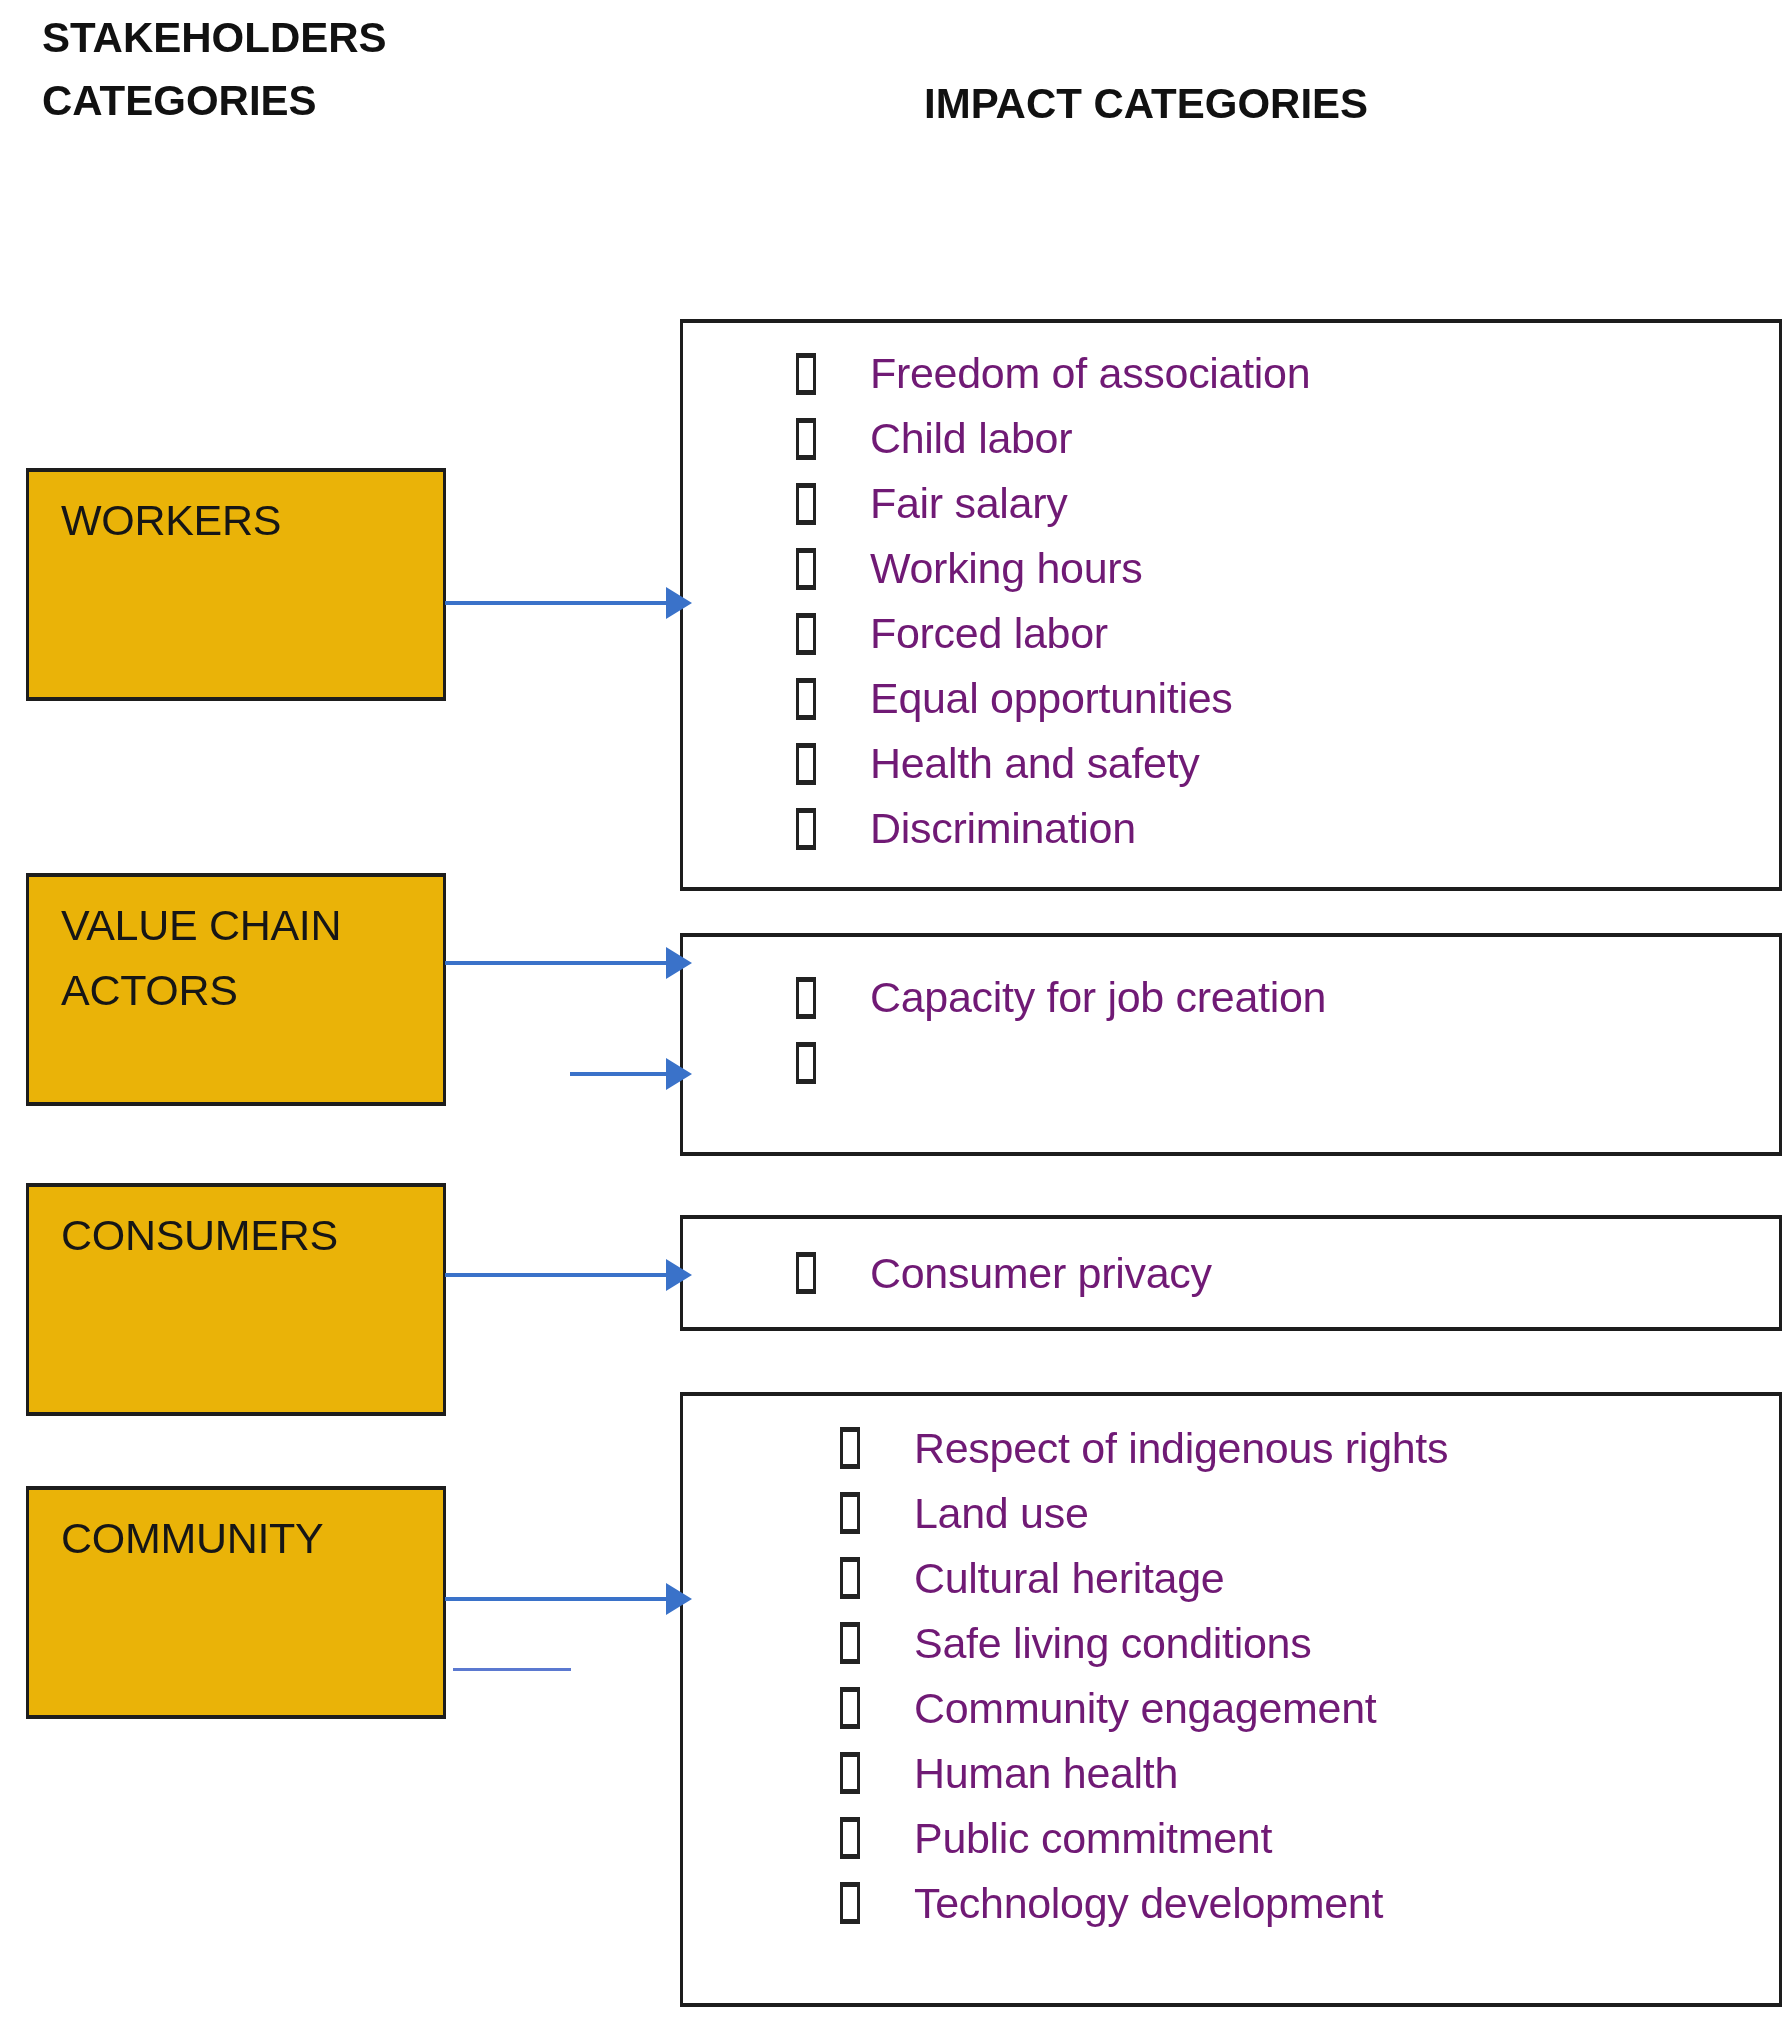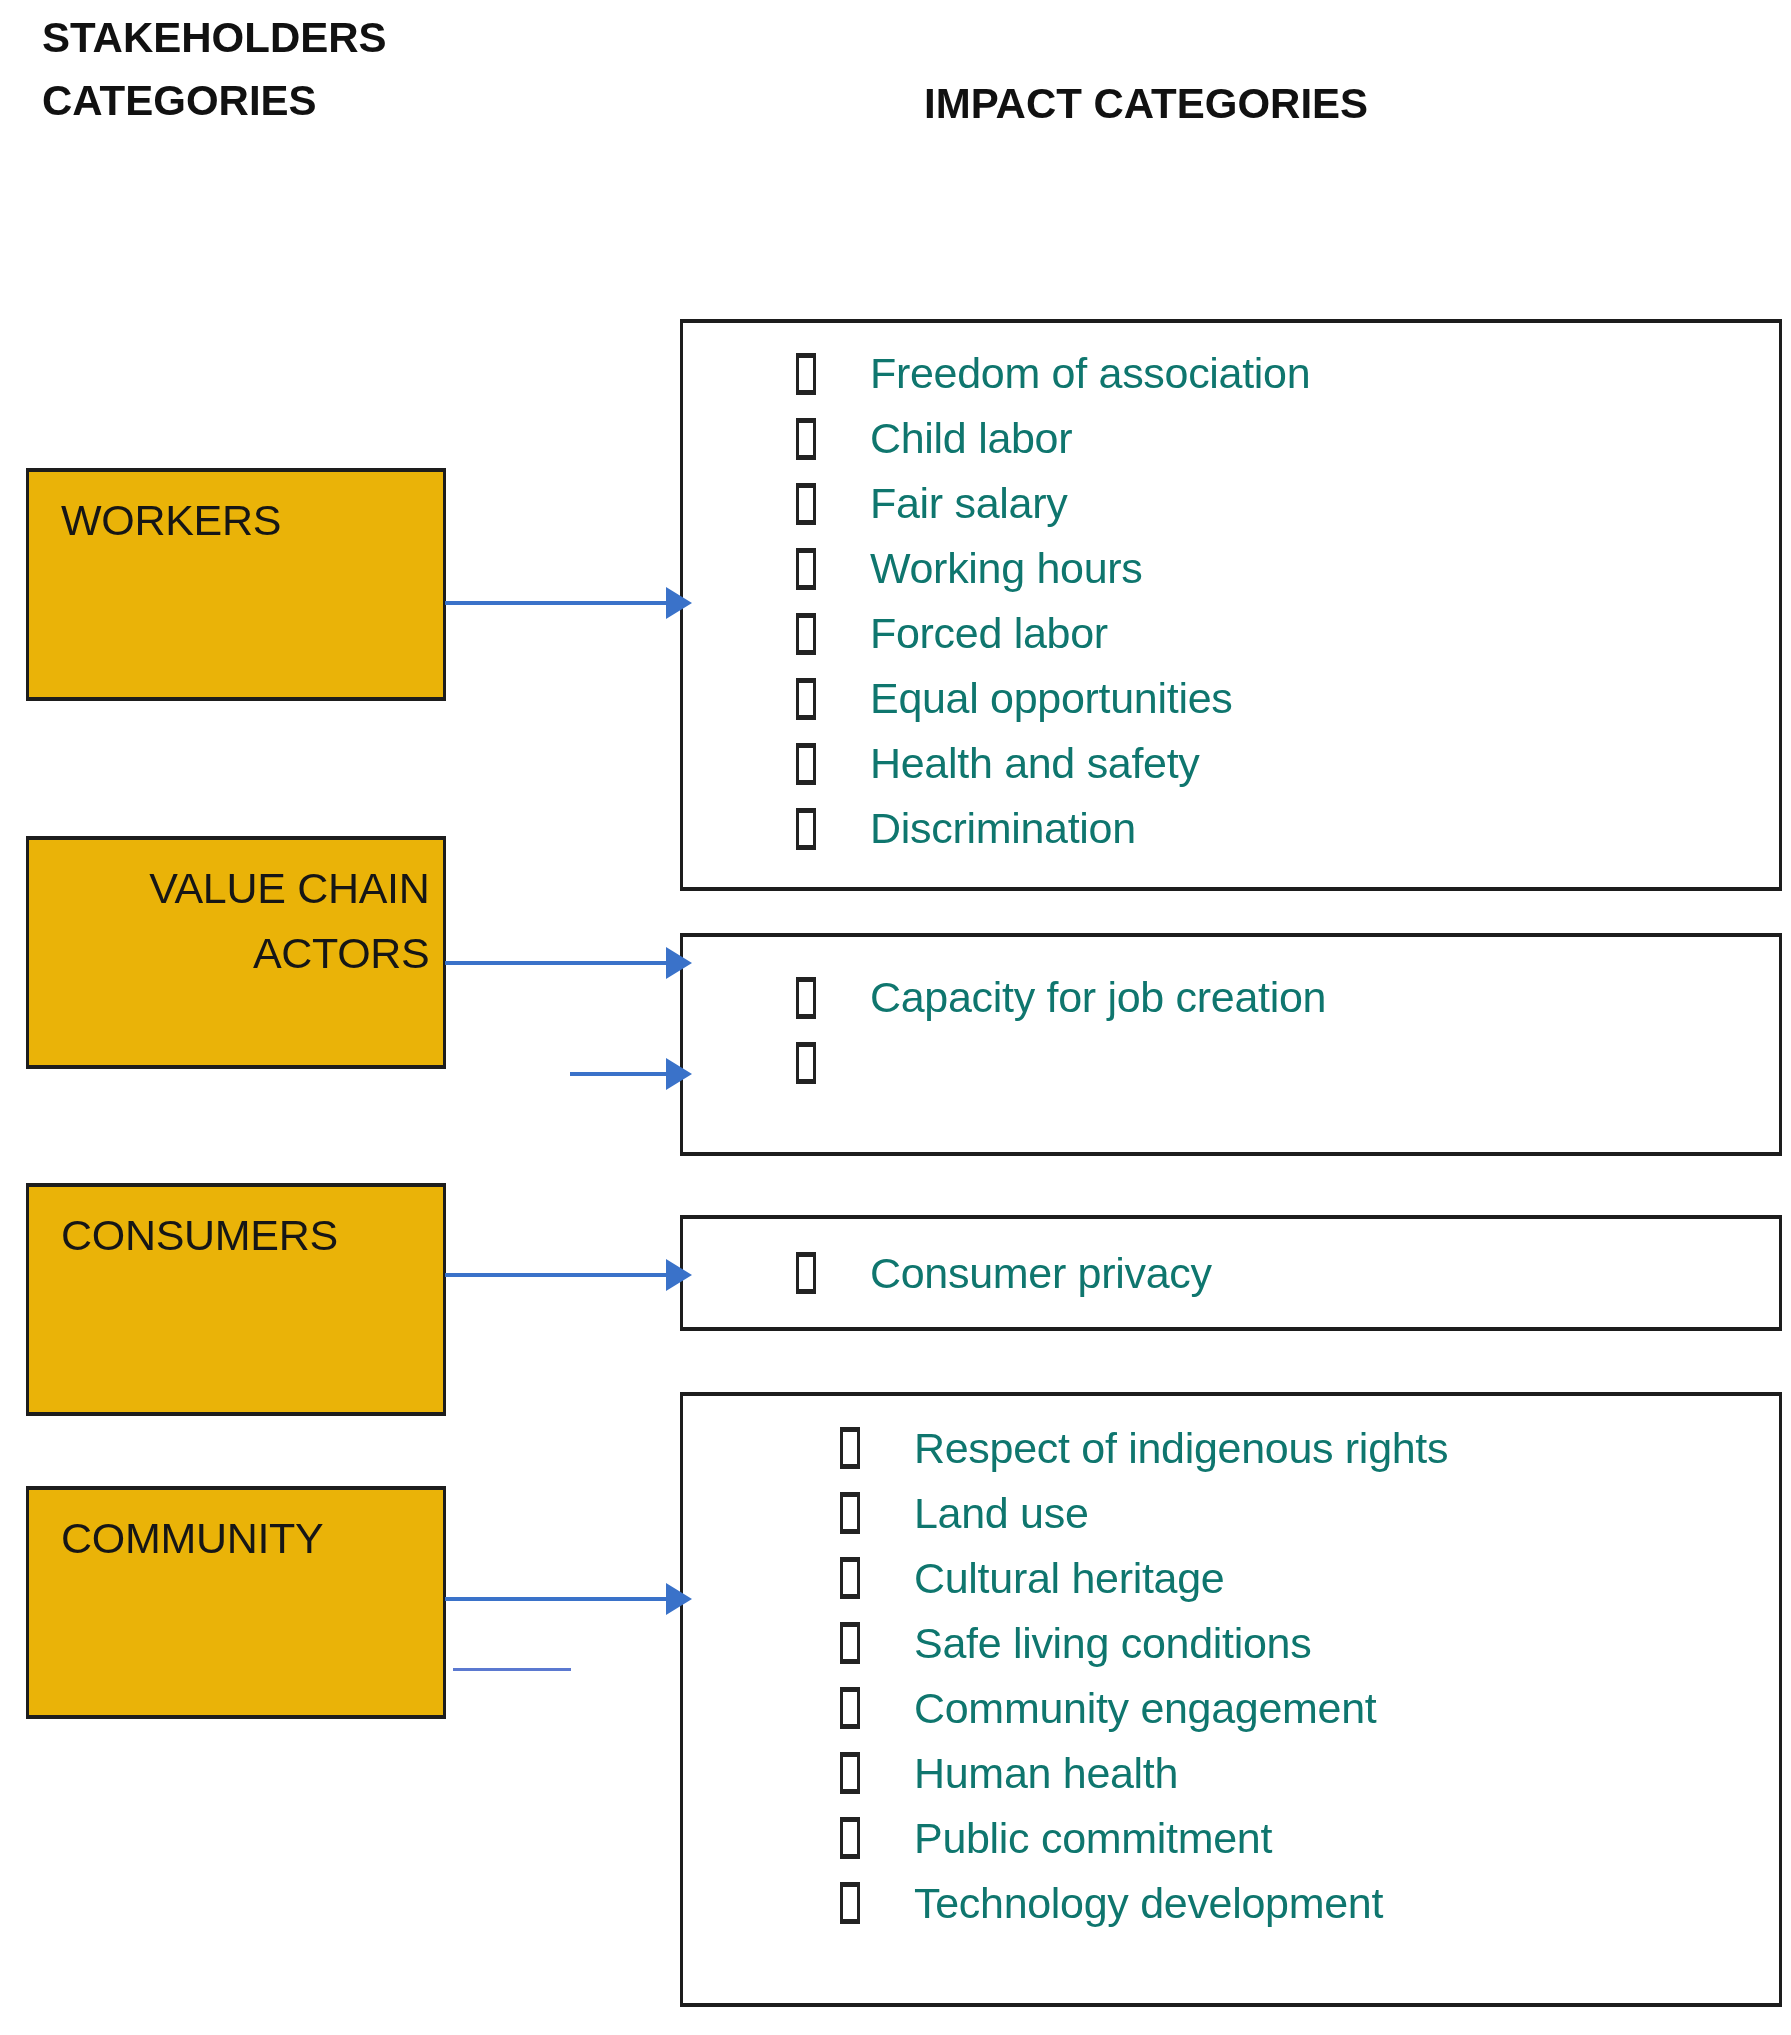--- a/index.html
+++ b/index.html
@@ -44,21 +44,21 @@
     padding: 16px 13.5px 0 32px;
   }
   .stk-label {
     font-size: 43px;
     line-height: 65px;
     letter-spacing: -0.3px;
     color: #161616;
     white-space: nowrap;
   }
   .box-workers   { top: 468px;  }
-  .box-vca       { top: 836px; text-align: right; }
+  .box-vca       { top: 873px; }
   .box-consumers { top: 1183px; }
   .box-community { top: 1486px; }
 
   
   .impact-box {
     position: absolute;
     left: 680px;
     width: 1102px;
     border: 3.4px solid #1d1d1d;
     border-top-width: 4.7px;
@@ -85,21 +85,21 @@
     box-sizing: border-box;
     border: 3.4px solid #222222;
     border-top-width: 5.4px;
     border-bottom-width: 5.4px;
     margin-right: 54px;
     flex: 0 0 auto;
   }
   .item-text {
     font-size: 43px;
     letter-spacing: -0.3px;
-    color: #0f766e;
+    color: #701a75;
     white-space: nowrap;
   }
   .impacts-workers   { top: 319px;  height: 572px; padding-top: 18px; }
   .impacts-vca       { top: 933px; height: 223px; padding-top: 28px; }
   .impacts-consumers { top: 1215px; height: 116px; padding-top: 21.6px; }
   .impacts-community { top: 1392px; height: 615px; padding-top: 19.6px; padding-left: 44px; }
 
   
   .arrow {
     position: absolute;

